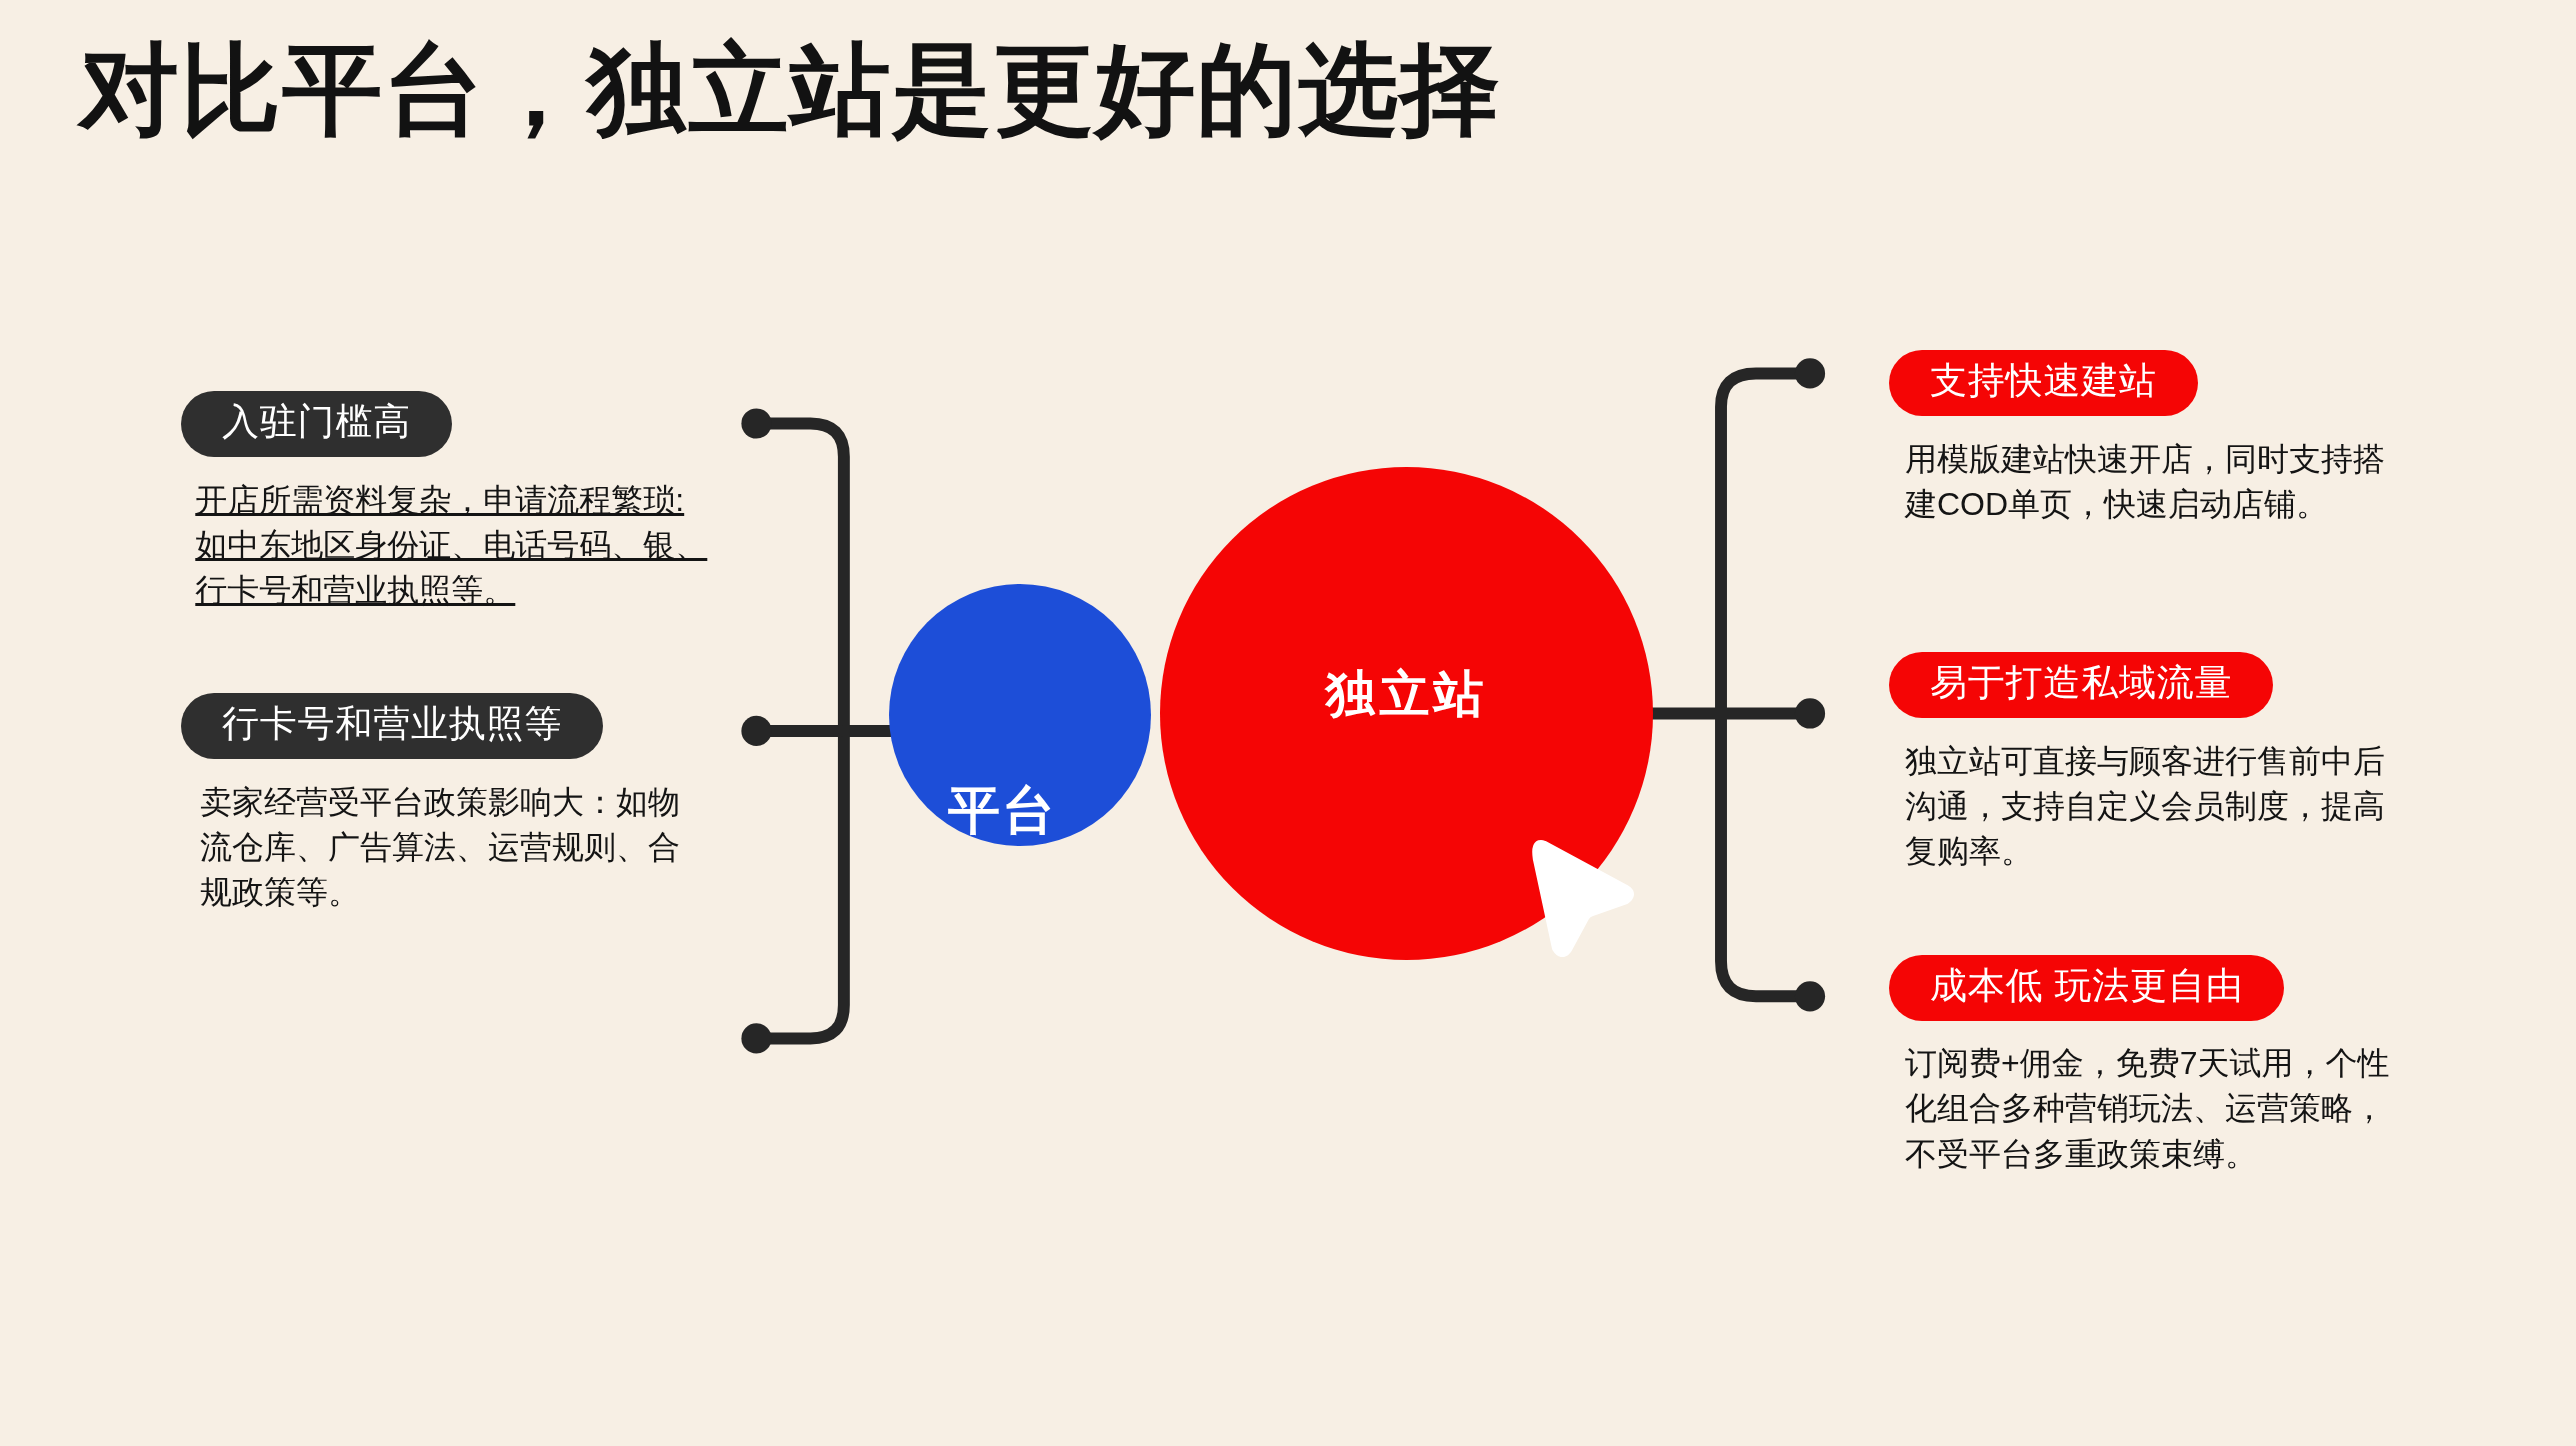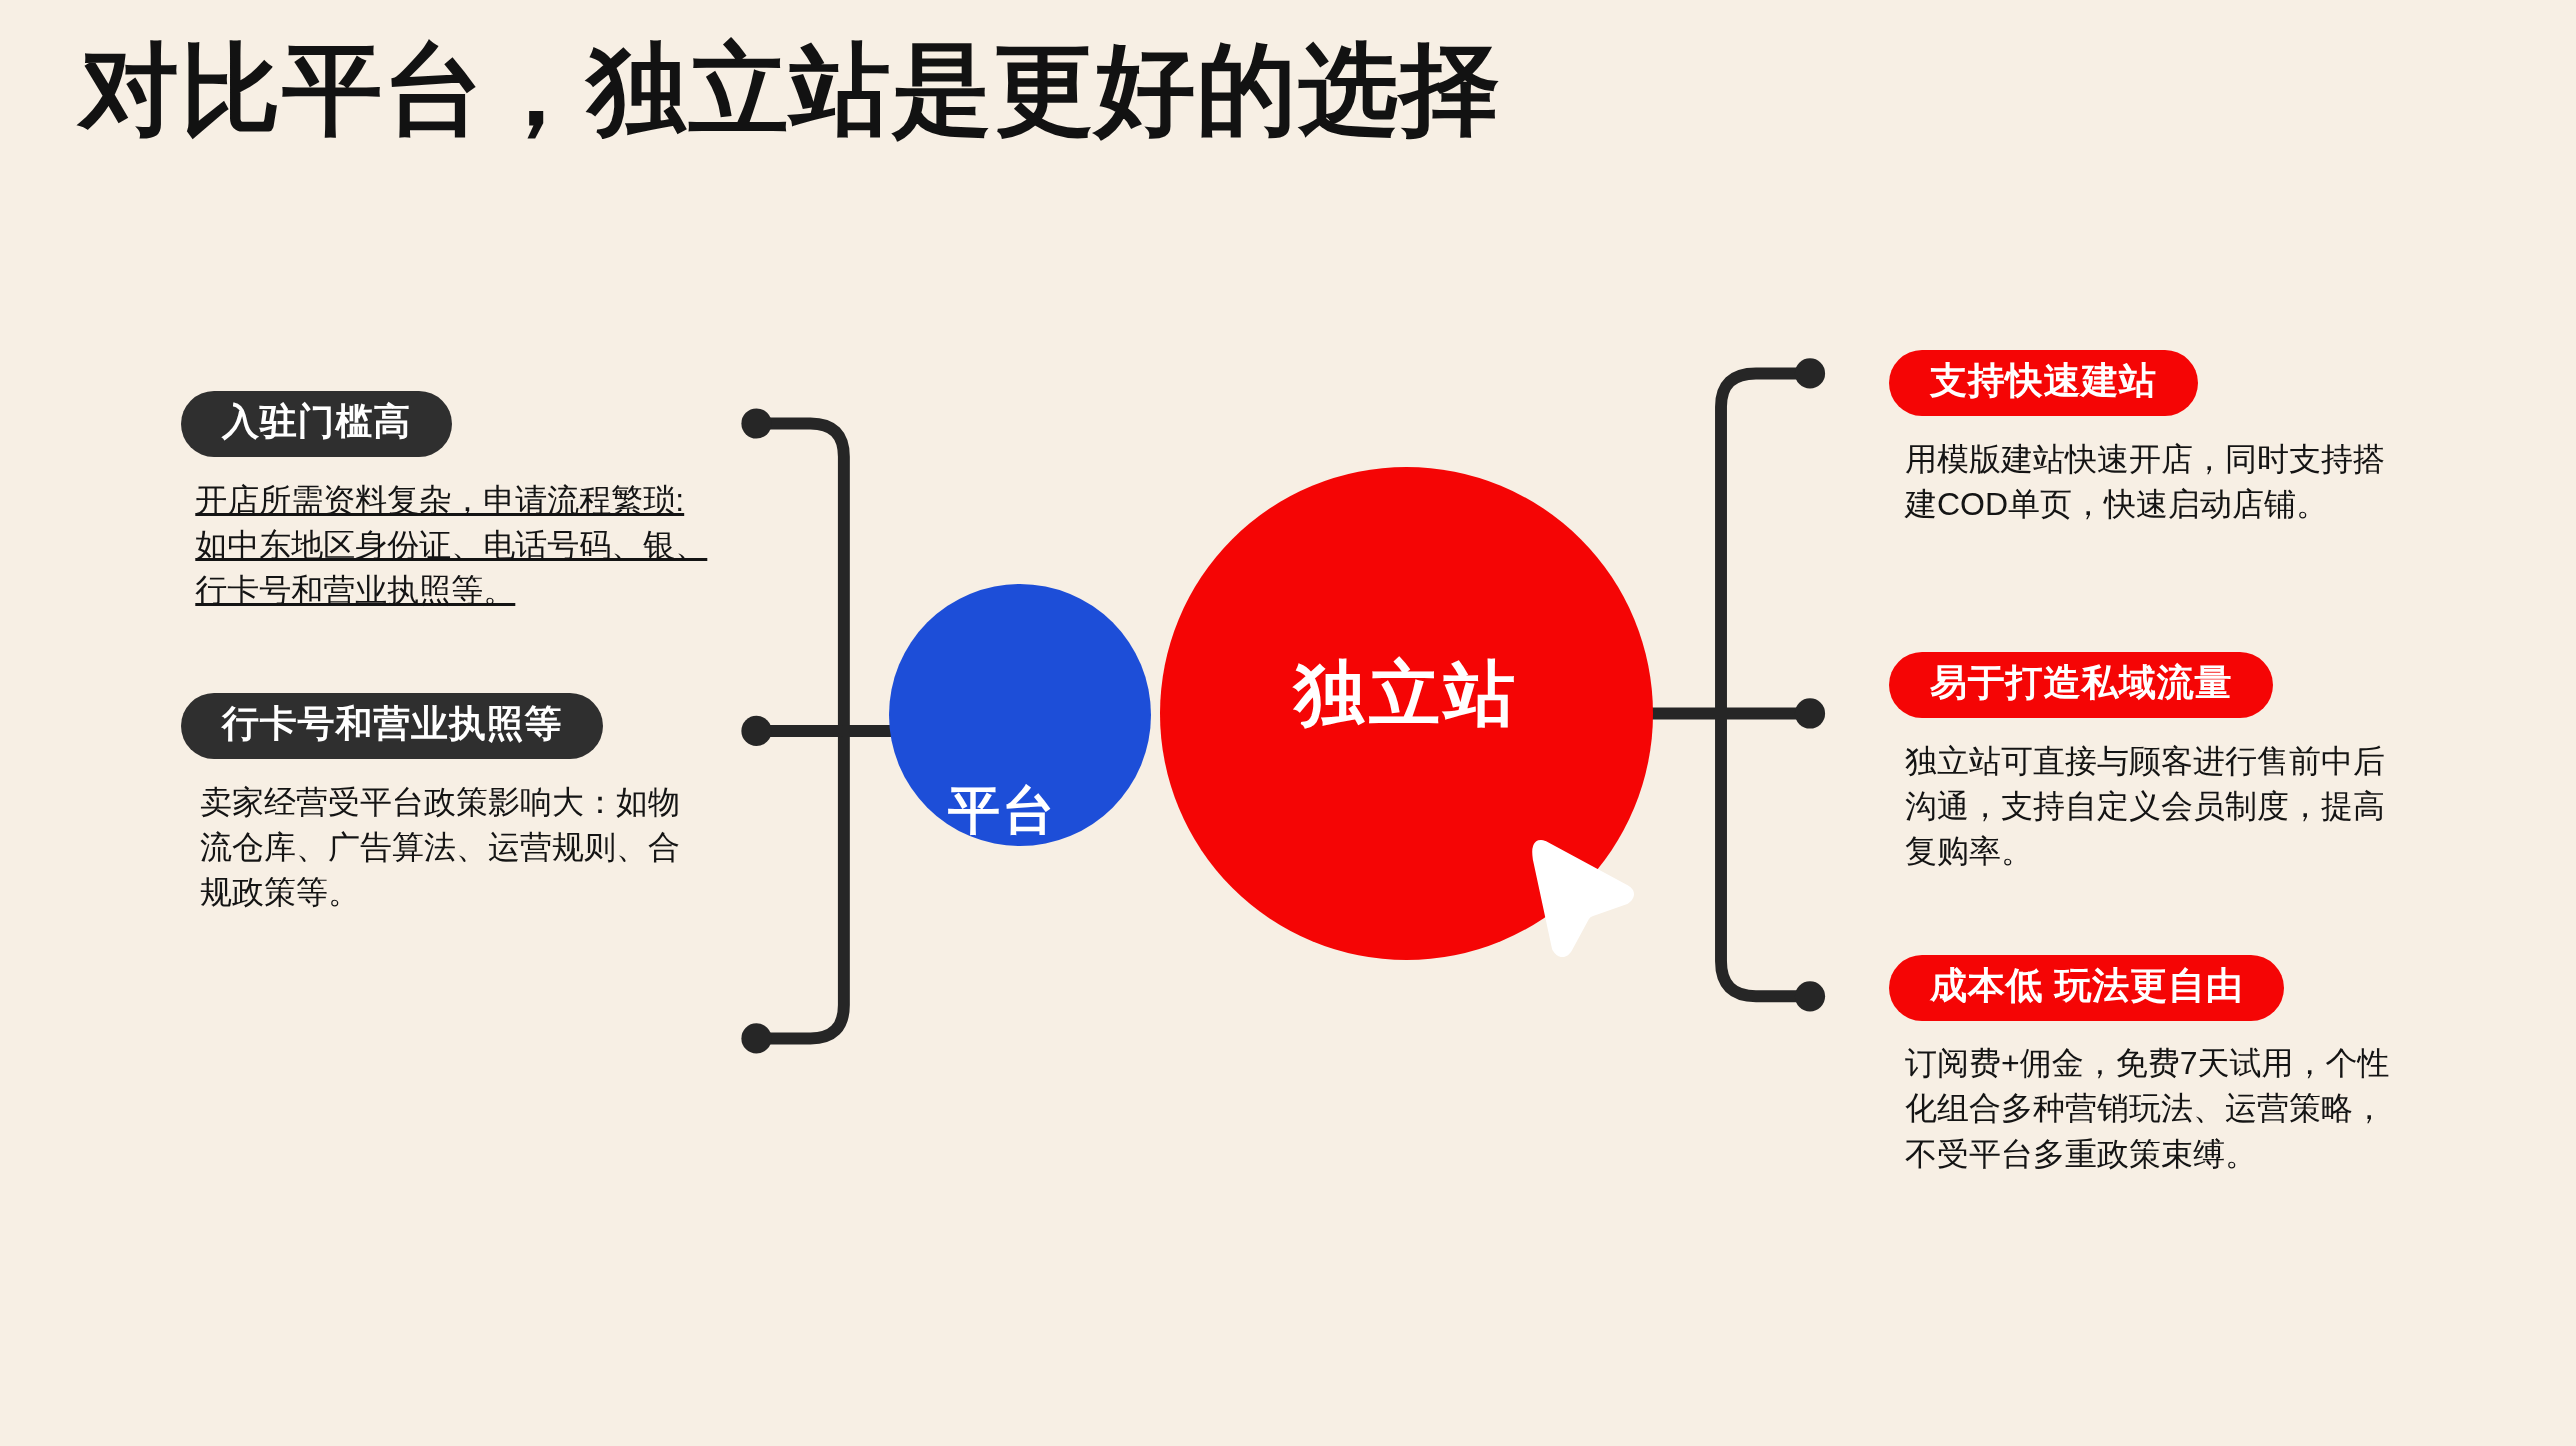--- a/index.html
+++ b/index.html
@@ -71,21 +71,21 @@
     width: 493px;
     height: 493px;
     border-radius: 50%;
     background: #F50505;
     display: flex;
     align-items: center;
     justify-content: center;
     z-index: 4;
   }
   .circle-red .clabel {
-    font-size: 71px;
+    font-size: 50px;
     font-weight: 700;
     color: #FFFFFF;
     letter-spacing: 4px;
     transform: translateY(-19px);
   }
 
   .cursor-arrow {
     position: absolute;
     left: 1532px;
     top: 838px;
@@ -94,21 +94,21 @@
 
   
   .item {
     position: absolute;
   }
   .pill {
     display: inline-block;
     border-radius: 794px;
     padding: 12px 41px 15px 41px;
     font-size: 37px;
-    font-weight: 700;
+    font-weight: 400;
     color: #FFFFFF;
     letter-spacing: 0.8px;
     white-space: nowrap;
     line-height: 1.05;
   }
   .pill.dark { background: #2F2F2F; }
   .pill.red  { background: #F50505; }
 
   .body-text {
     margin-top: 20.7px;

